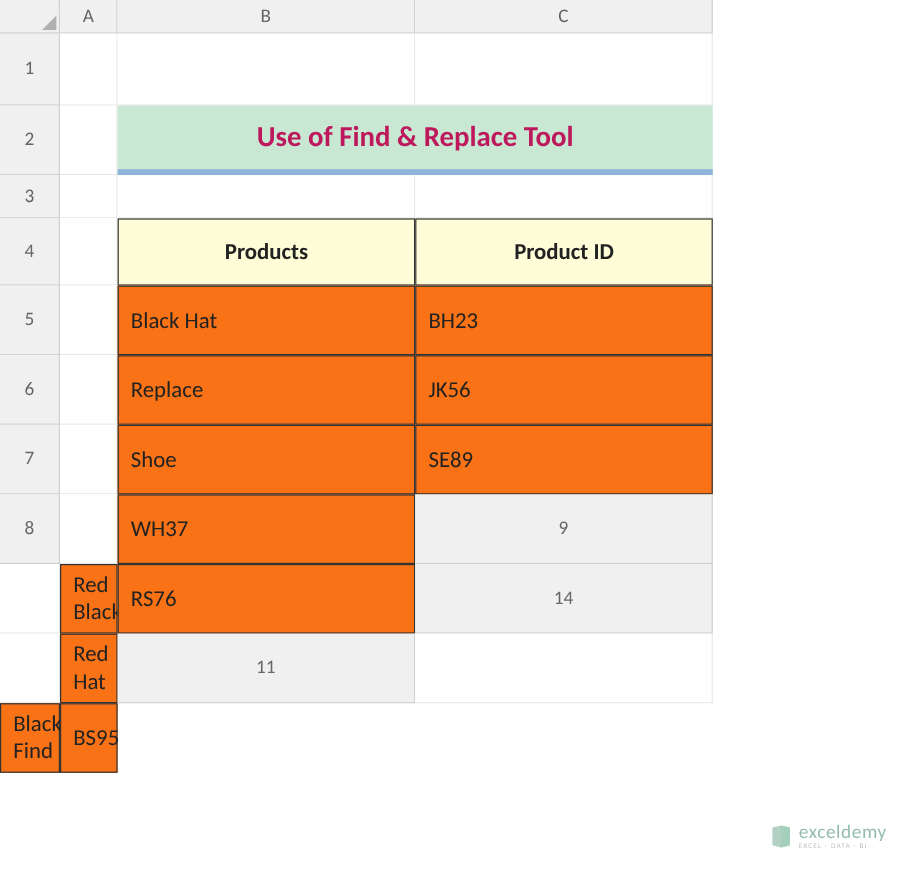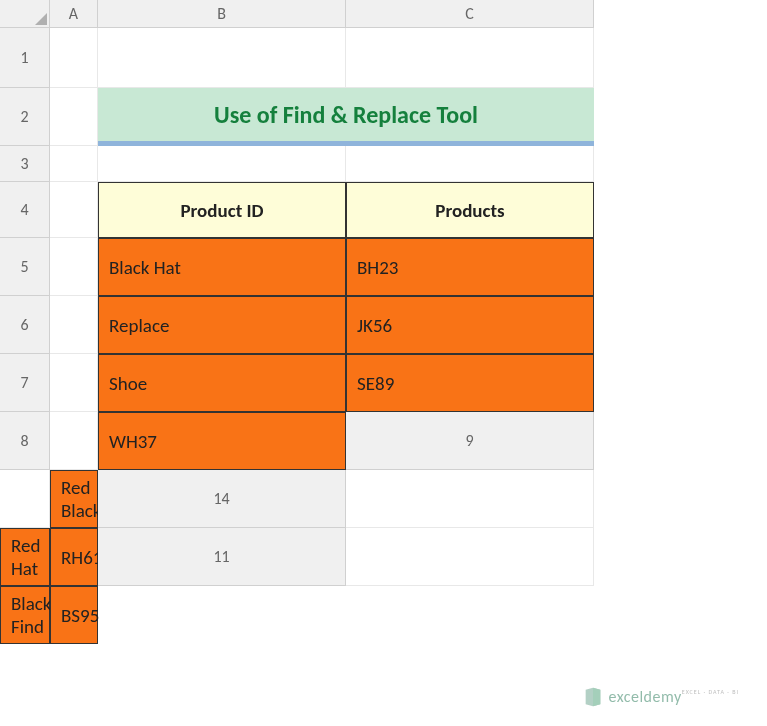--- a/index.html
+++ b/index.html
@@ -69,21 +69,21 @@
     }
     .title-cell {
       grid-column: 3 / 5;
       background: #c8e8d4;
       border-bottom: 5px solid #8fb4db;
       display: flex;
       align-items: center;
       justify-content: center;
       font-size: 24px;
       font-weight: bold;
-      color: #15803d;
+      color: #be185d;
     }
     .table-header-cell {
       background: #fefdd8;
       border: 1px solid #333;
       display: flex;
       align-items: center;
       justify-content: center;
       font-weight: bold;
       font-size: 19px;
       color: #222;
@@ -105,21 +105,21 @@
       align-items: center;
       gap: 4px;
       opacity: 0.55;
     }
     .watermark-icon {
       width: 22px;
       height: 22px;
     }
     .watermark-text {
       display: flex;
-      flex-direction: row;
+      flex-direction: column;
       line-height: 1;
     }
     .watermark-main {
       font-size: 16px;
       color: #3a8566;
       font-weight: 500;
       letter-spacing: 0.5px;
     }
     .watermark-sub {
       font-size: 6px;
@@ -145,22 +145,22 @@
   <div class="cell"></div>
   <div class="title-cell">Use of Find &amp; Replace Tool</div>
 
   <div class="row-header">3</div>
   <div class="cell"></div>
   <div class="cell"></div>
   <div class="cell"></div>
 
   <div class="row-header">4</div>
   <div class="cell"></div>
+  <div class="table-header-cell">Products</div>
   <div class="table-header-cell">Product ID</div>
-  <div class="table-header-cell">Products</div>
 
   <div class="row-header">5</div>
   <div class="cell"></div>
   <div class="table-data-cell">Black Hat</div>
   <div class="table-data-cell">BH23</div>
 
   <div class="row-header">6</div>
   <div class="cell"></div>
   <div class="table-data-cell">Replace</div>
   <div class="table-data-cell">JK56</div>
@@ -170,25 +170,25 @@
   <div class="table-data-cell">Shoe</div>
   <div class="table-data-cell">SE89</div>
 
   <div class="row-header">8</div>
   <div class="cell"></div>
   <div class="table-data-cell">WH37</div>
 
   <div class="row-header">9</div>
   <div class="cell"></div>
   <div class="table-data-cell">Red Black</div>
+  <div class="table-data-cell">RS76</div>
 
   <div class="row-header">14</div>
   <div class="cell"></div>
   <div class="table-data-cell">Red Hat</div>
-  <div class="table-data-cell">RH61</div>
 
   <div class="row-header">11</div>
   <div class="cell"></div>
   <div class="table-data-cell">Black Find</div>
   <div class="table-data-cell">BS95</div>
 </div>
 
 <div class="watermark">
   <svg class="watermark-icon" viewBox="0 0 24 24">
     <path fill="#3a8566" d="M4 4 L12 2 L12 22 L4 20 Z M12 2 L20 4 L20 20 L12 22 Z" opacity="0.7"></path>

